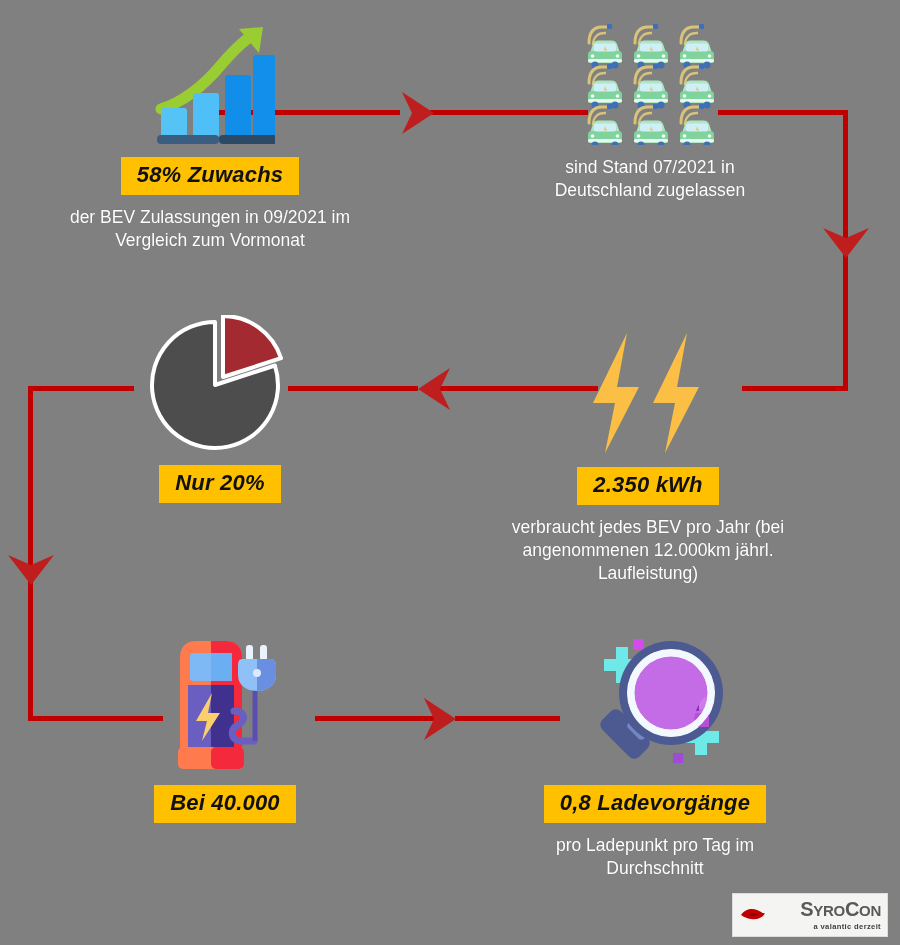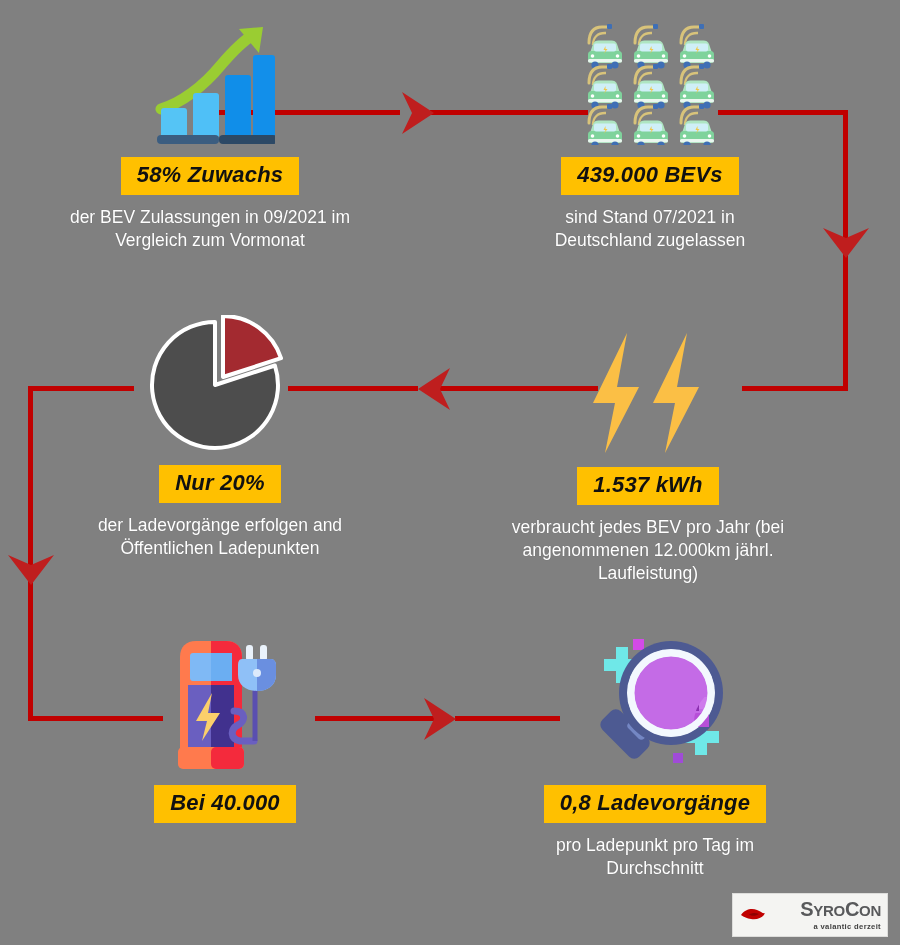--- a/index.html
+++ b/index.html
@@ -169,50 +169,46 @@
         <use href="#evcar" x="46" y="0"></use>
         <use href="#evcar" x="92" y="0"></use>
         <use href="#evcar" x="0" y="40"></use>
         <use href="#evcar" x="46" y="40"></use>
         <use href="#evcar" x="92" y="40"></use>
         <use href="#evcar" x="0" y="80"></use>
         <use href="#evcar" x="46" y="80"></use>
         <use href="#evcar" x="92" y="80"></use>
       </svg>
     </div>
-    <div style="margin-top:12px;">
-      <span class="badge">439.000 BEVs</span>
-    </div>
     <div class="caption" style="padding:0 36px;">sind Stand 07/2021 in Deutschland zugelassen</div>
   </div>
 
   <div class="panel" style="left:50px; top:315px; width:340px;">
     <div class="icon-wrap" style="height:140px;">
       <svg width="150" height="140" viewBox="0 0 150 140">
 
         <path d="M70,70 L70,7 A63,63 0 1 0 129.9,50.5 Z" fill="#4D4D4D" stroke="#FFFFFF" stroke-width="4" stroke-linejoin="round"></path>
 
         <path d="M78,62 L78,1 A61,61 0 0 1 136,43.2 Z" fill="#A32A30" stroke="#FFFFFF" stroke-width="4" stroke-linejoin="round"></path>
       </svg>
     </div>
     <div style="margin-top:10px;">
       <span class="badge">Nur 20%</span>
     </div>
-    <div class="caption" style="padding:0 14px;">der Ladevorgänge erfolgen and Öffentlichen Ladepunkten</div>
   </div>
 
   <div class="panel" style="left:478px; top:325px; width:340px;">
     <div class="icon-wrap" style="height:130px;">
       <svg width="130" height="124" viewBox="0 0 130 124">
         <path d="M44,2 L10,72 L32,72 L22,122 L56,56 L34,56 Z" fill="#FBBF45"></path>
         <path d="M104,2 L70,72 L92,72 L82,122 L116,56 L94,56 Z" fill="#FBBF45"></path>
       </svg>
     </div>
     <div style="margin-top:12px;">
-      <span class="badge">1.537 kWh</span>
+      <span class="badge">2.350 kWh</span>
     </div>
     <div class="caption" style="padding:0 14px;">verbraucht jedes BEV pro Jahr (bei angenommenen 12.000km jährl. Laufleistung)</div>
   </div>
 
   <div class="panel" style="left:55px; top:635px; width:340px;">
     <div class="icon-wrap" style="height:140px;">
       <svg width="150" height="138" viewBox="0 0 150 138">
 
         <path d="M30,20 C30,10 36,4 46,4 L76,4 C86,4 92,10 92,20 L92,118 L30,118 Z" fill="#FF7A4D"></path>
         <path d="M61,4 L76,4 C86,4 92,10 92,20 L92,118 L61,118 Z" fill="#F42A3C"></path>

